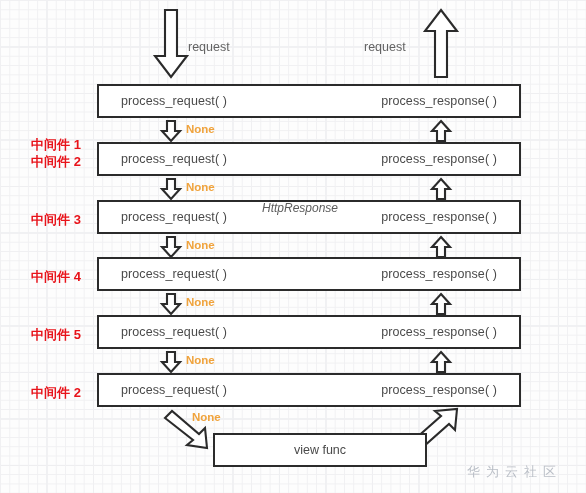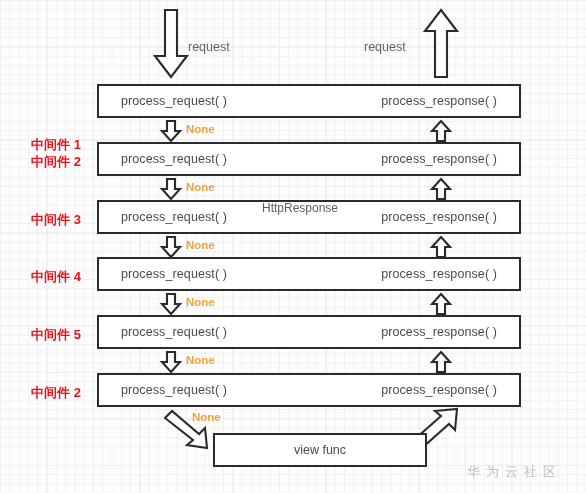--- a/index.html
+++ b/index.html
@@ -108,20 +108,21 @@
   .view-box span {
     font-size: 12.5px;
     color: #4a4a4a;
   }
   .http-lbl {
     position: absolute;
     font-size: 12px;
     color: #5c5c5c;
     white-space: nowrap;
     z-index: 6;
+    font-style: italic;
   }
   .watermark {
     position: absolute;
     right: 24px;
     bottom: 12px;
     font-size: 13px;
     letter-spacing: 6px;
     color: #b9bec6;
     font-family: Liberation Sans, sans-serif;
     z-index: 6;

